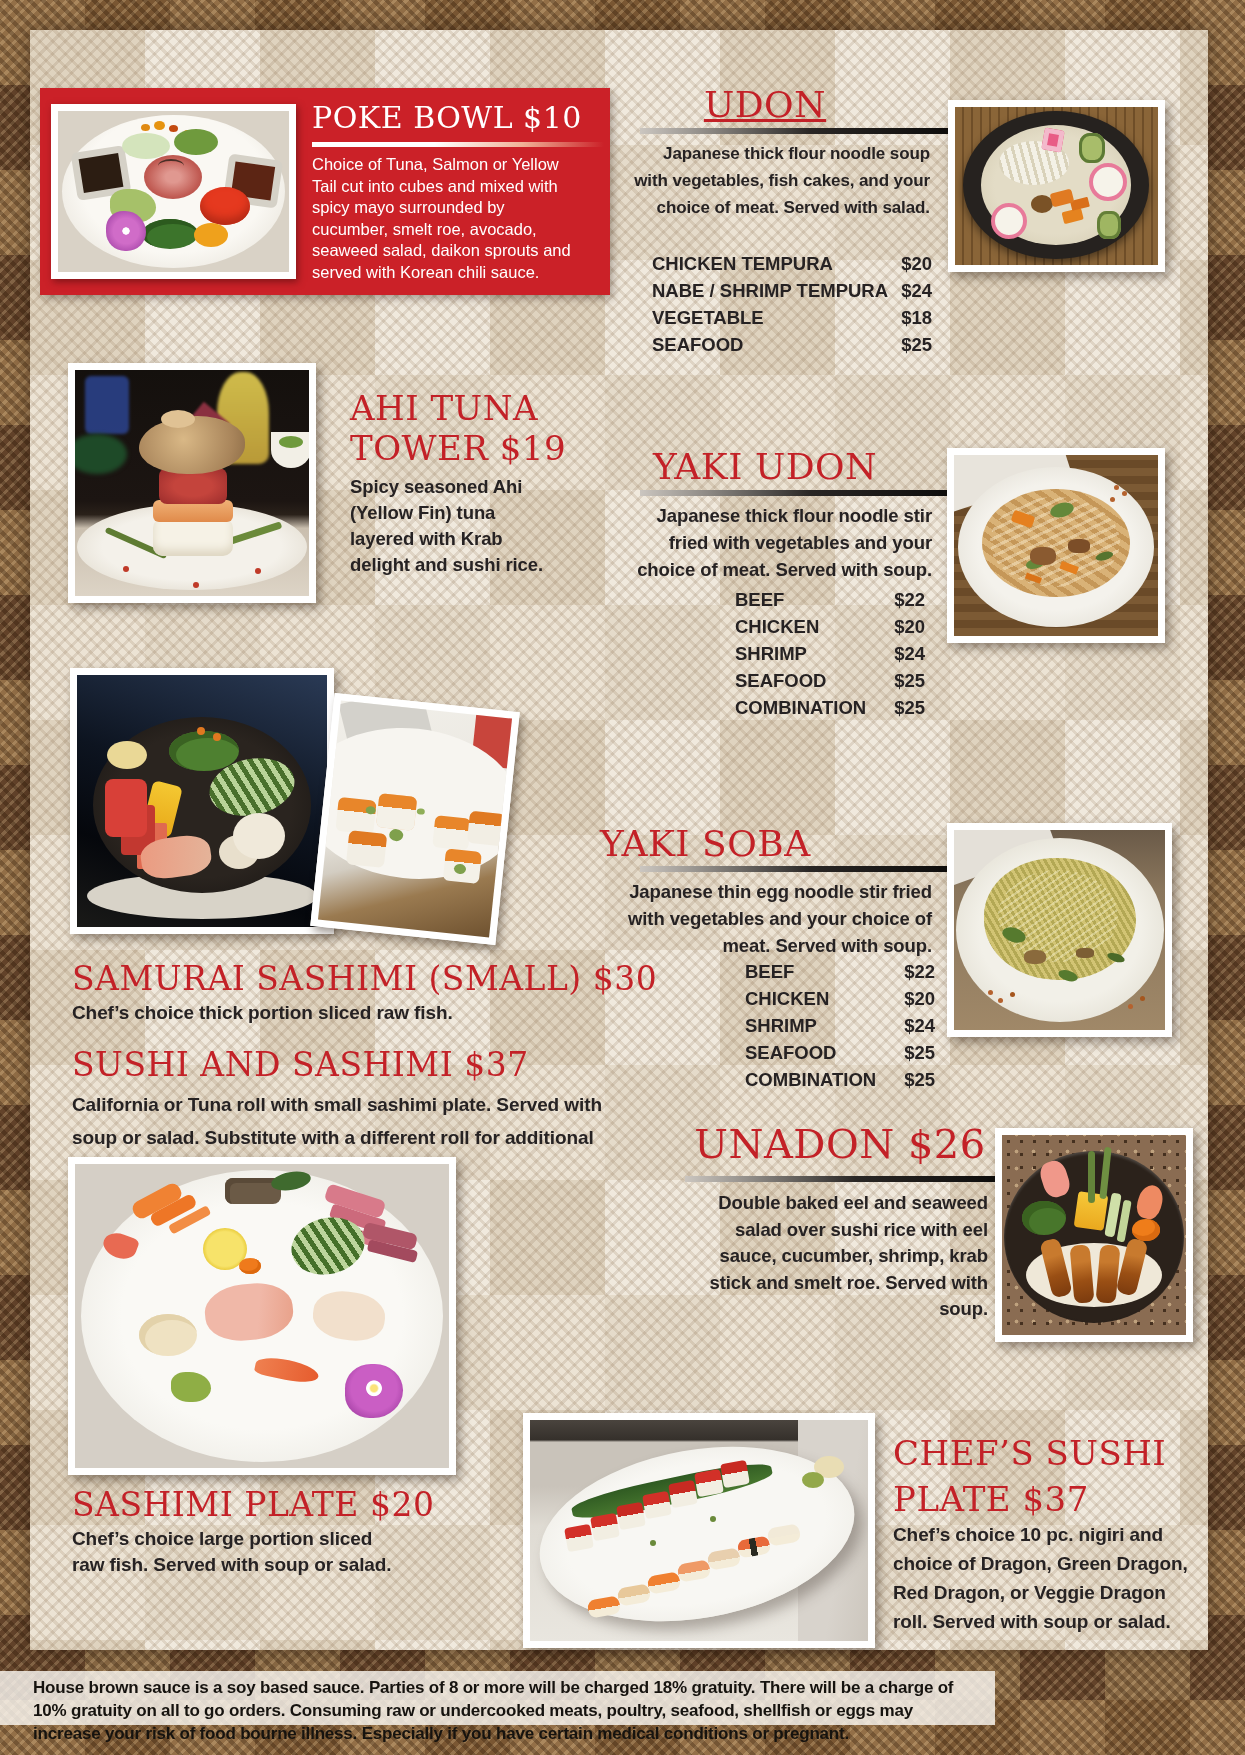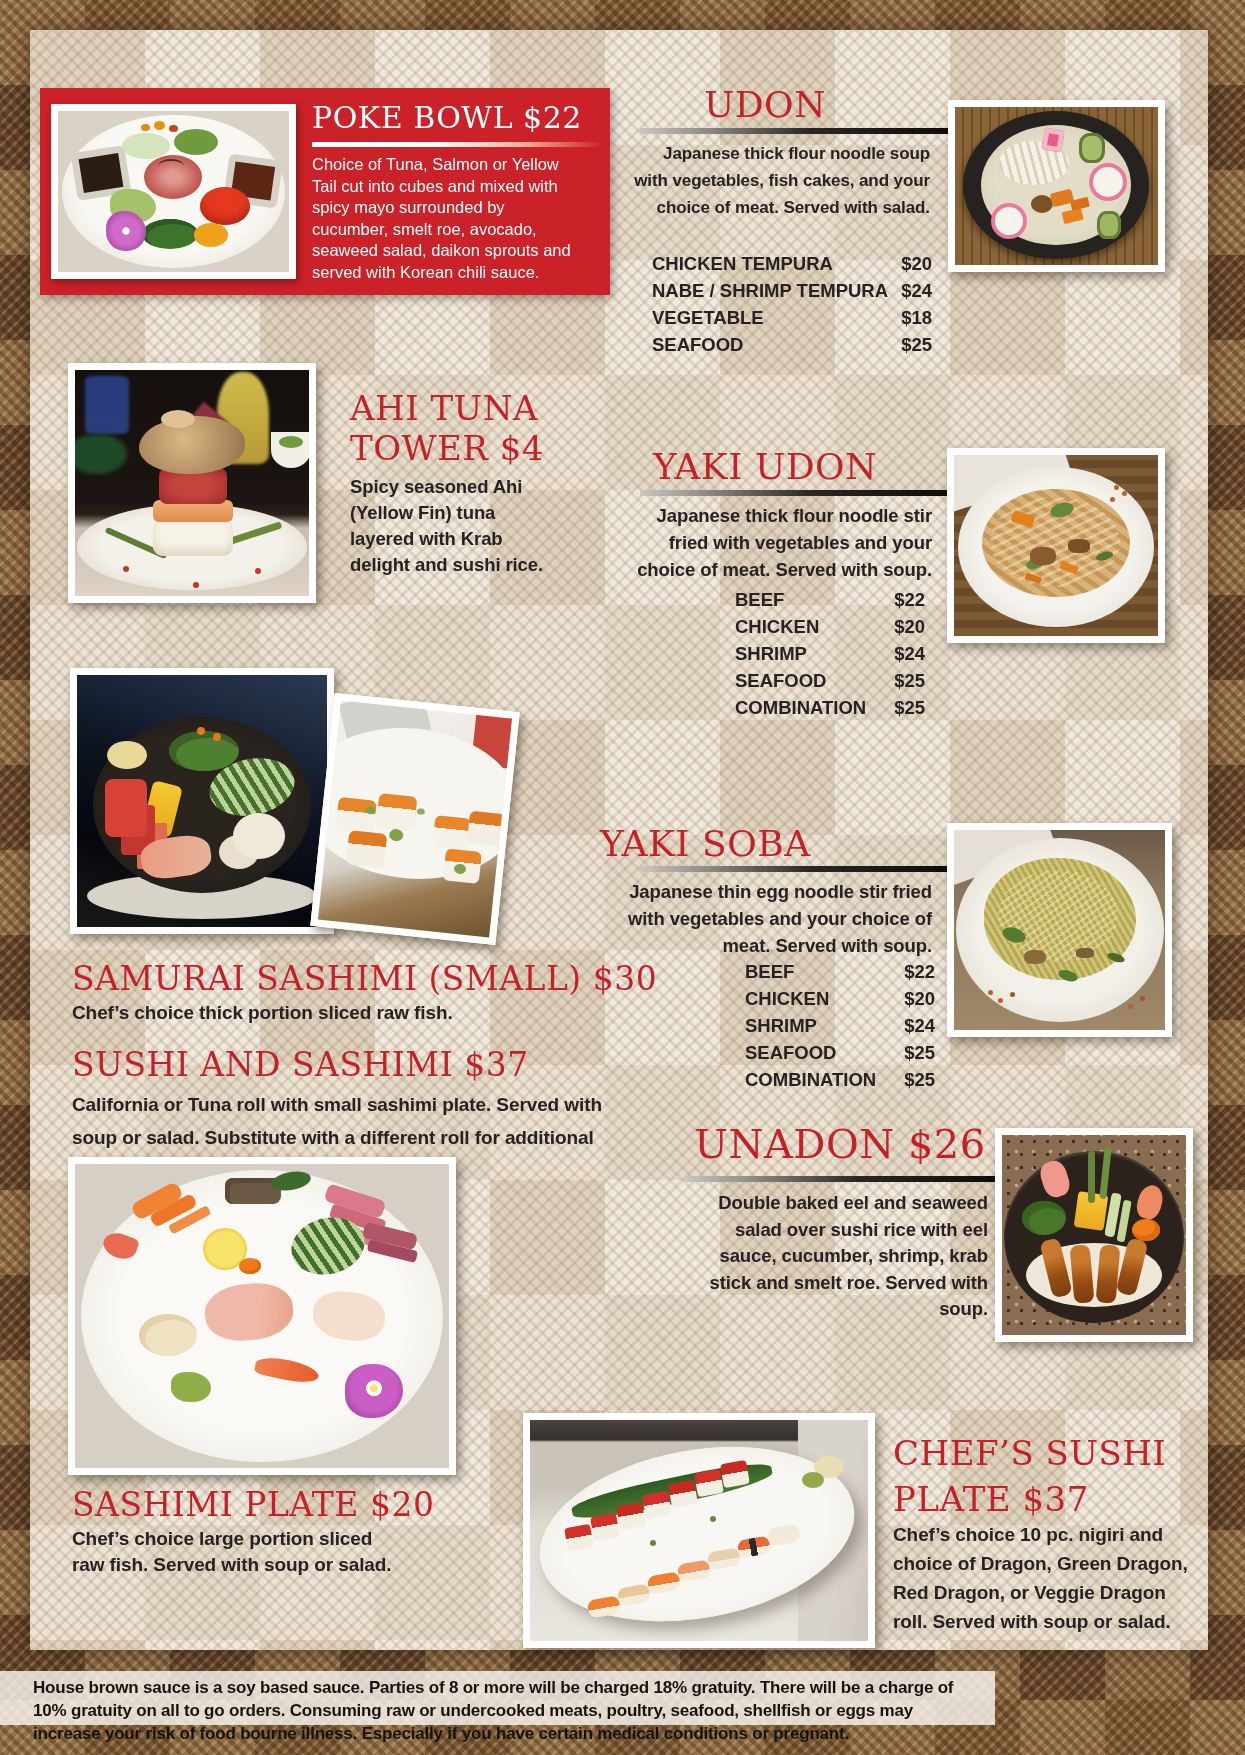--- a/index.html
+++ b/index.html
@@ -52,27 +52,27 @@
         <div class="e" style="left:116px;top:18px;width:44px;height:26px;background:#6f9a3d;border-radius:50%;"></div>
         <div class="e" style="left:86px;top:44px;width:58px;height:44px;border-radius:50%;background:radial-gradient(#e09890 18%,#c05a52 65%,#a84640);"></div>
         <div class="e" style="left:100px;top:48px;width:26px;height:12px;border-top:2px solid #4a2e26;border-radius:50%;"></div>
         <div class="e" style="left:52px;top:78px;width:46px;height:34px;background:#a6c169;border-radius:40% 60% 50% 50%;"></div>
         <div class="e" style="left:142px;top:76px;width:50px;height:38px;background:#e5391f;border-radius:50%;box-shadow:inset 0 -6px 8px #b52a16;"></div>
         <div class="e" style="left:84px;top:108px;width:56px;height:30px;background:#3c742b;border-radius:50%;box-shadow:inset 3px 3px 0 2px #2c5a1e;"></div>
         <div class="e" style="left:136px;top:112px;width:34px;height:24px;background:#efa11c;border-radius:50%;"></div>
         <div class="e" style="left:48px;top:100px;width:40px;height:40px;border-radius:45% 55% 50% 50%;background:radial-gradient(circle at 50% 50%,#ffffff 12%,#d06cc8 14% 45%,#93359a 100%);"></div>
       </div>
     </div>
-    <div class="poke-title">POKE BOWL $22</div>
+    <div class="poke-title">POKE BOWL $10</div>
     <div class="poke-div"></div>
     <div class="poke-desc">Choice of Tuna, Salmon or Yellow Tail cut into cubes and mixed with spicy mayo surrounded by cucumber, smelt roe, avocado, seaweed salad, daikon sprouts and served with Korean chili sauce.</div>
   </div>
 
   <div>
-    <div class="abs serif-title" style="left:600px;top:84px;width:330px;text-align:center;font-size:36px;">UDON</div>
+    <div class="abs serif-title" style="left:600px;top:84px;width:330px;text-align:center;font-size:36px;text-decoration:underline;">UDON</div>
     <div class="abs divider" style="left:640px;top:128px;width:308px;"></div>
     <div class="abs body-txt desc-r" style="left:630px;top:140px;width:300px;font-size:17px;line-height:27px;">Japanese thick flour noodle soup with vegetables, fish cakes, and your choice of meat. Served with salad.</div>
     <div class="abs" style="left:652px;top:250px;width:280px;">
       <div class="opt-row">
           <span>CHICKEN TEMPURA</span>
           <span>$20</span>
         </div>
       <div class="opt-row">
           <span>NABE / SHRIMP TEMPURA</span>
           <span>$24</span>
@@ -116,21 +116,21 @@
         <div class="e" style="left:138px;top:162px;width:70px;height:7px;background:#6b8a3a;border-radius:3px;transform:rotate(-18deg);"></div>
         <div class="e" style="left:78px;top:148px;width:80px;height:38px;background:#f6f2e6;border-radius:10px;box-shadow:inset 0 -6px 8px #ded6c2;"></div>
         <div class="e" style="left:78px;top:130px;width:80px;height:22px;background:linear-gradient(#f0b277,#e08a4a);border-radius:6px;"></div>
         <div class="e" style="left:84px;top:98px;width:68px;height:36px;border-radius:8px;background:radial-gradient(#c4443c 40%,#992b2b);"></div>
         <div class="e" style="left:64px;top:46px;width:106px;height:58px;border-radius:55% 45% 50% 45%;background:radial-gradient(circle at 42% 40%,#d9b886,#a8845a 70%,#8a6a44);"></div>
         <div class="e" style="left:86px;top:40px;width:34px;height:18px;border-radius:50%;background:#e0c294;"></div>
         <div class="e" style="left:48px;top:196px;width:6px;height:6px;border-radius:50%;background:#c03a28;box-shadow:132px 2px 0 #c03a28,70px 16px 0 #c03a28;"></div>
       </div>
     </div>
     <div class="abs serif-title" style="left:350px;top:388px;font-size:34px;line-height:40px;">AHI TUNA
-TOWER $4</div>
+TOWER $19</div>
     <div class="abs body-txt" style="left:350px;top:474px;width:196px;font-size:18.5px;line-height:26px;">Spicy seasoned Ahi (Yellow Fin) tuna layered with Krab delight and sushi rice.</div>
   </div>
 
   <div>
     <div class="abs serif-title" style="left:600px;top:446px;width:330px;text-align:center;font-size:36px;">YAKI UDON</div>
     <div class="abs divider" style="left:640px;top:490px;width:308px;"></div>
     <div class="abs body-txt desc-r" style="left:620px;top:502px;width:312px;font-size:18.5px;line-height:27px;">Japanese thick flour noodle stir fried with vegetables and your choice of meat. Served with soup.</div>
     <div class="abs" style="left:735px;top:586px;width:190px;">
       <div class="opt-row">
           <span>BEEF</span>

